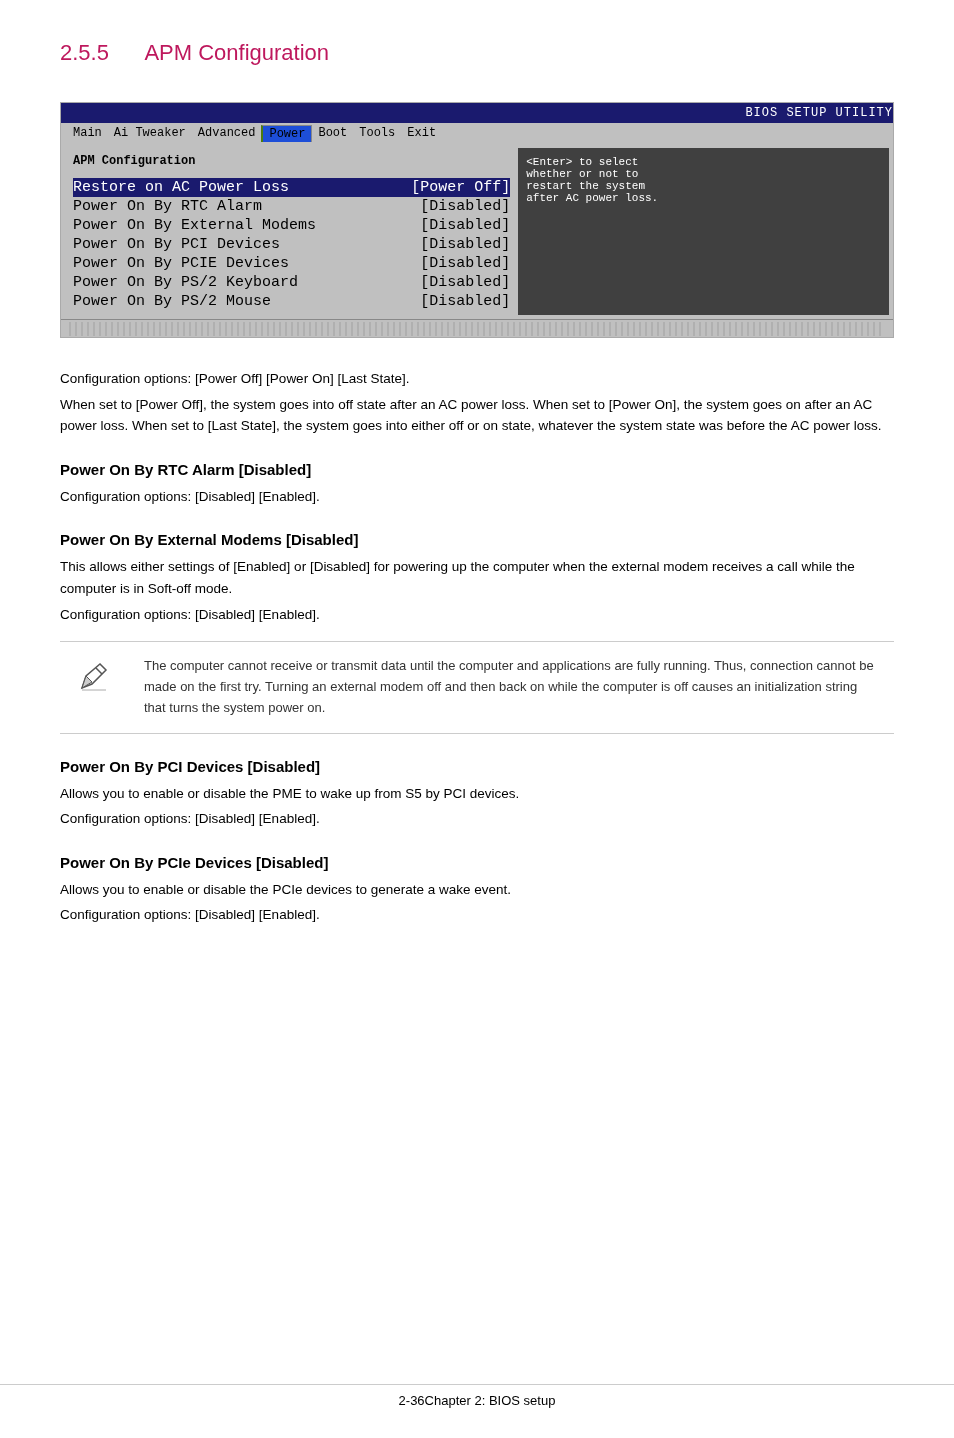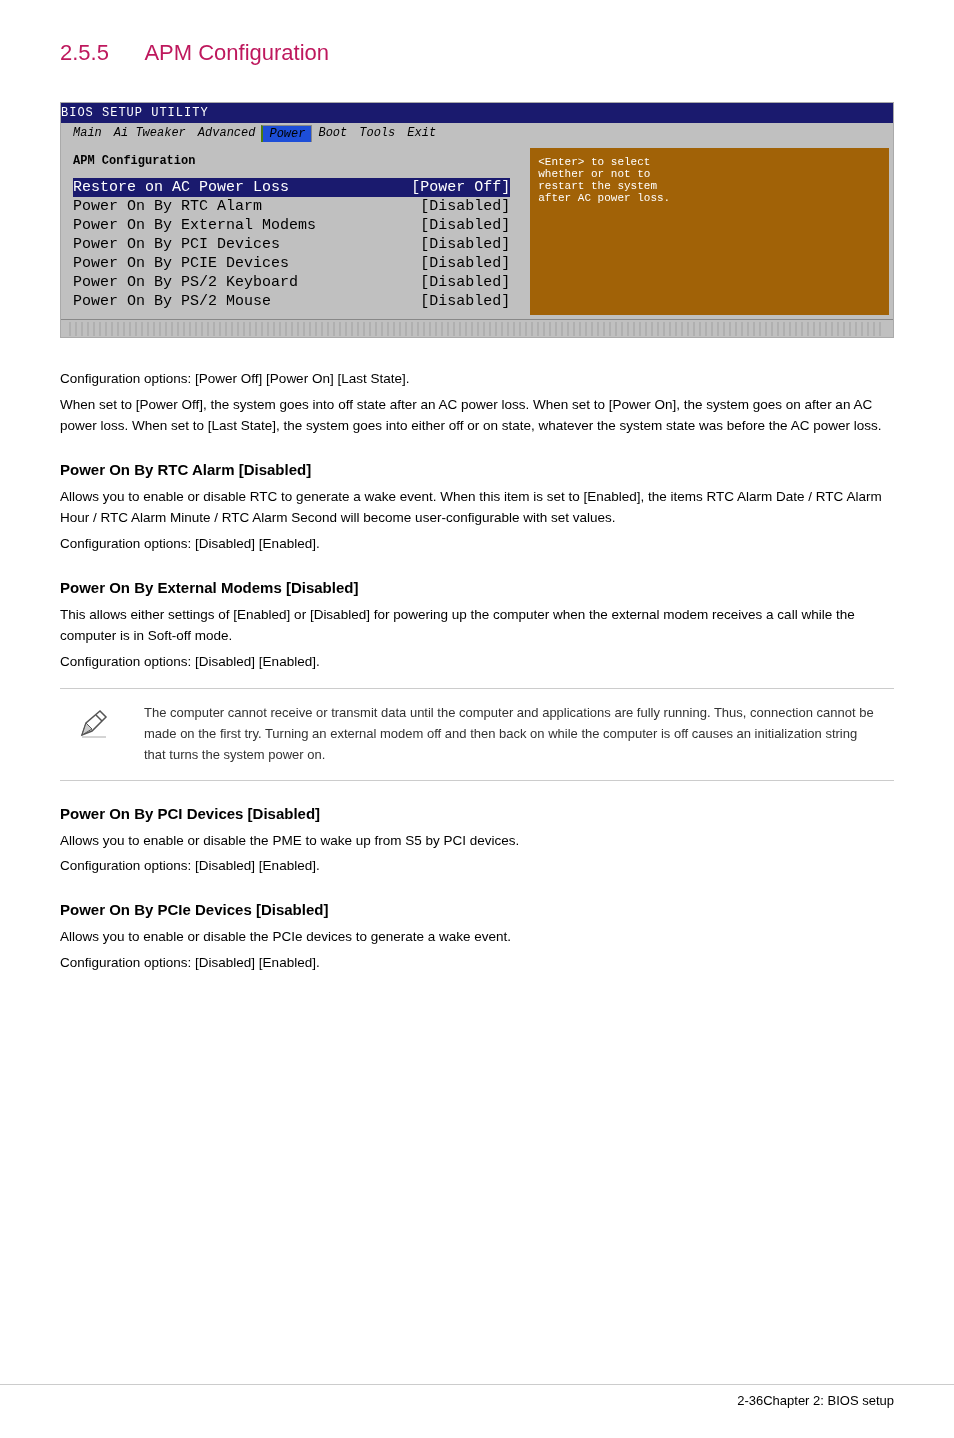--- a/index.html
+++ b/index.html
@@ -24,31 +24,30 @@
     
     .bios-box {
       border: 1px solid #aaa;
       margin-bottom: 30px;
       background: #1a1a6e;
       width: 100%;
     }
     .bios-title-bar {
       background: #1a1a6e;
       color: #fff;
-      text-align: left;
+      text-align: right;
       font-family: 'Courier New', monospace;
       font-size: 12px;
       padding: 3px 0;
       letter-spacing: 1px;
     }
     .bios-tab-row {
       background: #c0c0c0;
       display: flex;
       padding: 2px 6px;
-      font-style: italic;
     }
     .bios-tab {
       font-family: 'Courier New', monospace;
       font-size: 12px;
       padding: 1px 6px;
       color: #000;
       background: #c0c0c0;
     }
     .bios-tab.active {
       background: #1d4ed8;
@@ -61,26 +60,26 @@
       background: #c0c0c0;
       padding: 4px;
     }
     .bios-left {
       flex: 0 0 55%;
       background: #c0c0c0;
       padding: 4px 8px;
     }
     .bios-right {
       flex: 1;
-      background: #a16207;
+      background: #404040;
       color: #fff;
       font-family: 'Courier New', monospace;
       font-size: 11px;
       padding: 8px;
-      margin-left: 12px;
+      margin-left: 0;
     }
     .bios-section-header {
       font-family: 'Courier New', monospace;
       font-size: 12px;
       font-weight: bold;
       color: #000;
       margin-bottom: 8px;
       padding: 2px 0;
     }
     .bios-item {
@@ -162,21 +161,21 @@
       color: #333;
     }
 
     
     .page-footer {
       position: fixed;
       bottom: 30px;
       left: 0;
       width: 954px;
       display: flex;
-      justify-content: flex-end;
+      justify-content: center;
       padding: 0 60px;
       font-size: 13px;
       color: #000;
       border-top: 1px solid #ccc;
       padding-top: 8px;
     }
   </style>
 </head>
 <body>
 
@@ -245,21 +244,20 @@
   </div>
 </div>
 
 <div id="subsections-container">
     <div class="content-section">
       <p class="content-para">Configuration options: [Power Off] [Power On] [Last State].</p>
       <p class="content-para">When set to [Power Off], the system goes into off state after an AC power loss. When set to [Power On], the system goes on after an AC power loss. When set to [Last State], the system goes into either off or on state, whatever the system state was before the AC power loss.</p>
     </div>
     <div class="content-section">
       <div class="content-heading">Power On By RTC Alarm [Disabled]</div>
-      <p class="content-para">Allows you to enable or disable RTC to generate a wake event. When this item is set to [Enabled], the items RTC Alarm Date / RTC Alarm Hour / RTC Alarm Minute / RTC Alarm Second will become user-configurable with set values.</p>
       <p class="content-para">Configuration options: [Disabled] [Enabled].</p>
     </div>
     <div class="content-section">
       <div class="content-heading">Power On By External Modems [Disabled]</div>
       <p class="content-para">This allows either settings of [Enabled] or [Disabled] for powering up the computer when the external modem receives a call while the computer is in Soft-off mode.</p>
       <p class="content-para">Configuration options: [Disabled] [Enabled].</p>
       <div class="note-box">
         <div class="note-icon"><svg width="38" height="38" viewBox="0 0 38 38" fill="none" xmlns="http://www.w3.org/2000/svg">
       <path d="M8 30 L12 18 L26 6 L32 12 L18 26 Z" stroke="#555" stroke-width="1.5" fill="none"></path>
       <path d="M22 10 L28 16" stroke="#555" stroke-width="1.5"></path>

